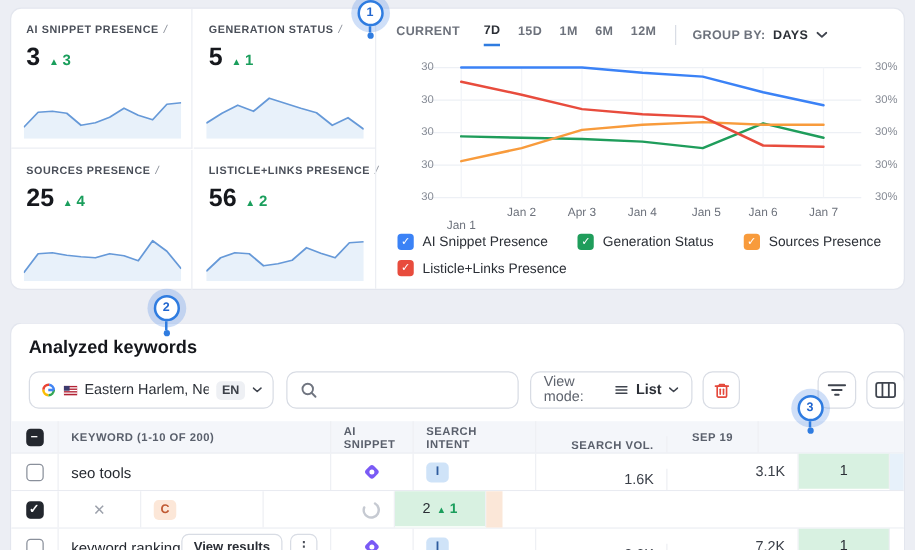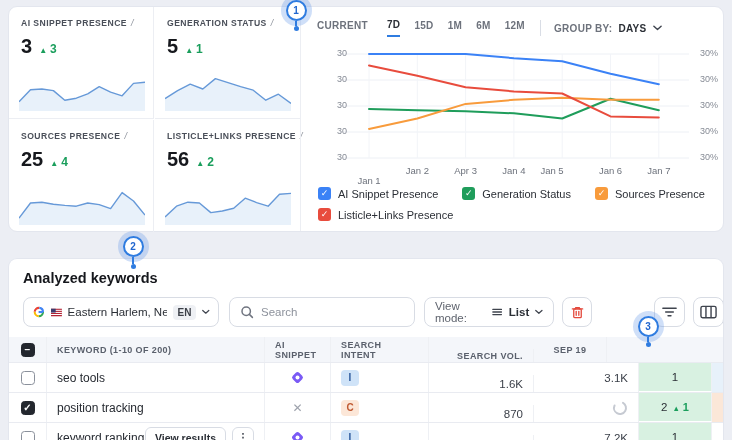--- a/index.html
+++ b/index.html
@@ -221,21 +221,21 @@
           <span class="tick" style="left: 399px; top: 67px;">30%</span>
           <span class="tick" style="left: 399px; top: 93px;">30%</span>
           <span class="tick" style="left: 399px; top: 119px;">30%</span>
           <span class="tick" style="left: 399px; top: 145px;">30%</span>
         </div>
       <div id="x-labels">
           <span class="tick xl" style="left: 44px; top: 168px;">Jan 1</span>
           <span class="tick xl" style="left: 92.3px; top: 158px;">Jan 2</span>
           <span class="tick xl" style="left: 140.6px; top: 158px;">Apr 3</span>
           <span class="tick xl" style="left: 188.9px; top: 158px;">Jan 4</span>
-          <span class="tick xl" style="left: 227px; top: 158px;">Jan 5</span>
+          <span class="tick xl" style="left: 240px; top: 158px;">Jan 5</span>
           <span class="tick xl" style="left: 285.5px; top: 158px;">Jan 6</span>
           <span class="tick xl" style="left: 333.8px; top: 158px;">Jan 7</span>
         </div>
 
       <div id="legend">
         <span class="leg-item">
             <span class="leg-box" style="background: rgb(59, 130, 246);">✓</span>
             <span>AI Snippet Presence</span>
           </span>
         <span class="leg-item">
@@ -277,21 +277,20 @@
       <svg width="9" height="6" viewBox="0 0 10 6">
           <polyline points="1,1 5,4.6 9,1" fill="none" stroke="#3f444e" stroke-width="1.6" stroke-linecap="round" stroke-linejoin="round"></polyline>
         </svg>
     </div>
 
     <div id="search-pill" class="pill">
       <svg width="14" height="14" viewBox="0 0 14 14">
           <circle cx="6.2" cy="6.2" r="4.2" fill="none" stroke="#707580" stroke-width="1.5"></circle>
           <line x1="9.4" y1="9.4" x2="12.4" y2="12.4" stroke="#707580" stroke-width="1.5" stroke-linecap="round"></line>
         </svg>
-      <input id="search-input" placeholder="Search" style="">
     </div>
 
     <div id="view-pill" class="pill">
       <span>View mode:</span>
       <svg width="12" height="10" viewBox="0 0 12 10">
           <g stroke="#3f444e" stroke-width="1.5" stroke-linecap="round">
             <line x1="1" y1="2" x2="11" y2="2"></line>
             <line x1="1" y1="5" x2="11" y2="5"></line>
             <line x1="1" y1="8" x2="11" y2="8"></line>
           </g>
@@ -372,30 +371,26 @@
           </div>
         <div class="cell c7" style="background: rgb(231, 241, 250);"></div>
       </div>
 
       <div class="trow">
         <div class="cell c0">
             <span class="cb checked">
               <span>✓</span>
             </span>
           </div>
-        <div class="cell c1">
-            <span class="kw">position tracking</span>
-          </div>
         <div class="cell c2">
             <span class="x-mark">✕</span>
           </div>
         <div class="cell c3">
             <span class="intent-badge" style="background: rgb(252, 231, 216); color: rgb(192, 90, 51);">C</span>
           </div>
-        <div class="cell c4 num">870</div>
         <div class="cell c5 num">
             <svg width="16" height="16" viewBox="0 0 16 16">
               <circle cx="8" cy="8" r="6" fill="none" stroke="#c6cad2" stroke-width="2" stroke-dasharray="27 11" stroke-linecap="round" transform="rotate(-60 8 8)"></circle>
             </svg>
           </div>
         <div class="cell c6 green">
             <span>2</span>
             <span class="sep-delta">
               <span class="tri">▲</span>
               <span>1</span>

